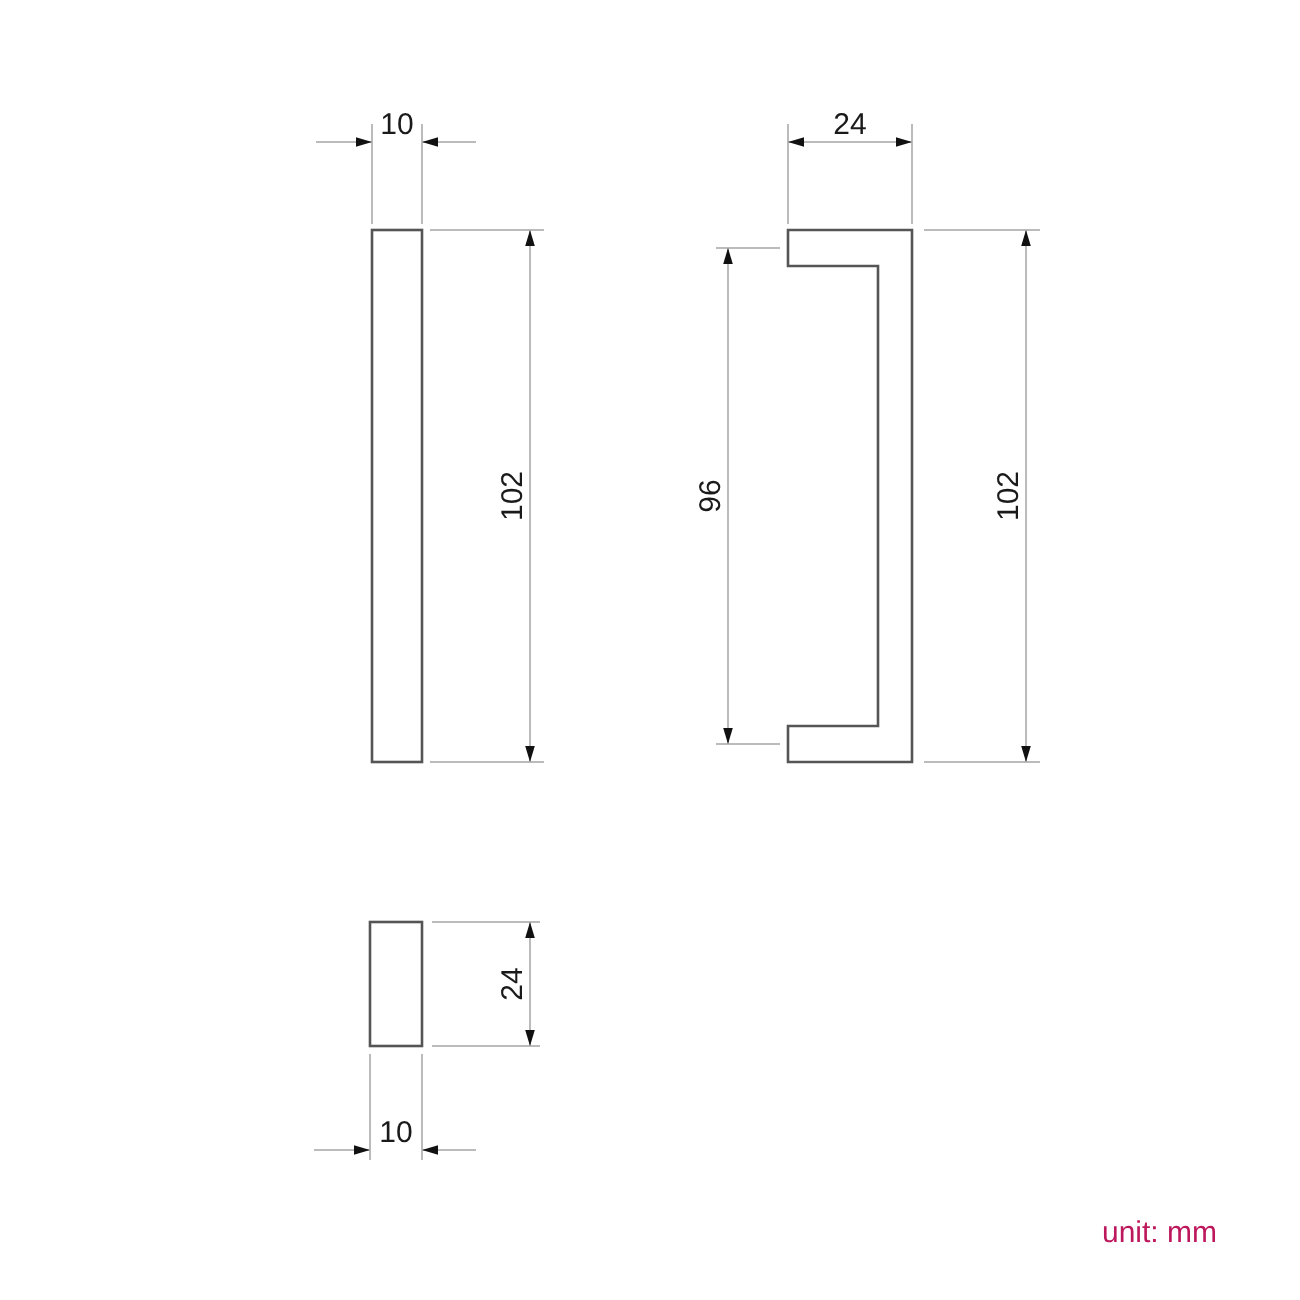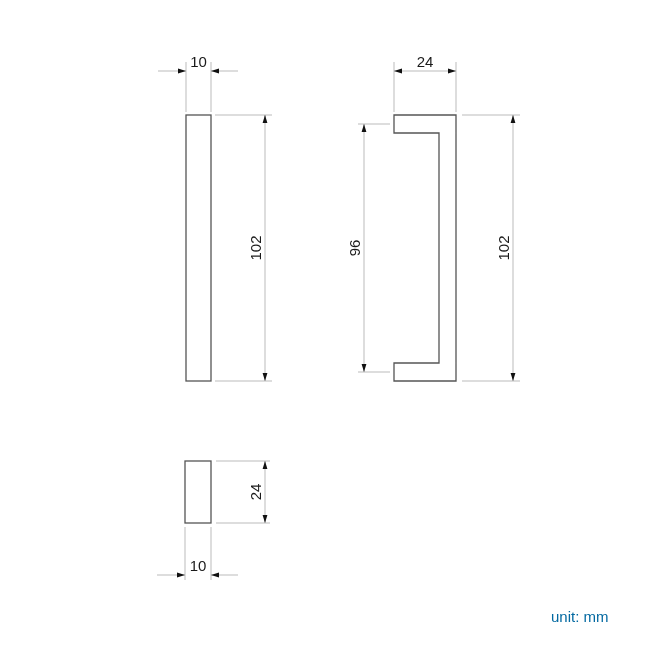--- a/index.html
+++ b/index.html
@@ -1,19 +1,19 @@
 <!DOCTYPE html>
 <html><head>
 <meta charset="utf-8">
 <style>
   html,body{margin:0;padding:0;background:#fff;}
   #canvas{position:relative;width:650px;height:632px;background:#fff;overflow:hidden;}
   svg{position:absolute;left:0;top:0;}
   .dim{font-family:"Liberation Sans",sans-serif;font-size:15px;fill:#1a1a1a;}
-  .unit{position:absolute;left:551px;top:608px;font-family:"Liberation Sans",sans-serif;font-size:15px;color:#0369a1;}
+  .unit{position:absolute;left:551px;top:608px;font-family:"Liberation Sans",sans-serif;font-size:15px;color:#be185d;}
 </style>
 </head>
 <body>
 
 <div id="canvas">
 <svg width="650" height="650" viewBox="0 0 650 650">
   <defs>
     <marker id="arr" viewBox="0 0 10 10" refX="10" refY="5" markerWidth="8" markerHeight="8" orient="auto-start-reverse">
       <path d="M0,2 L10,5 L0,8 z" fill="#111"></path>
     </marker>

